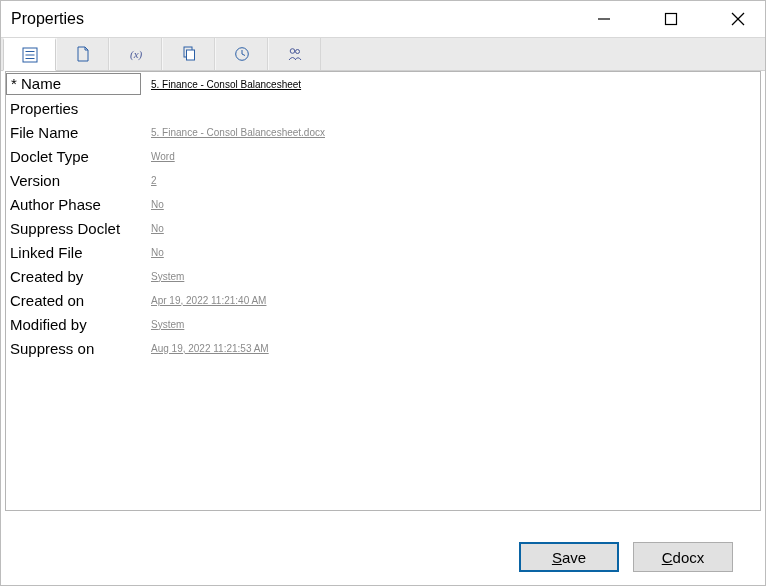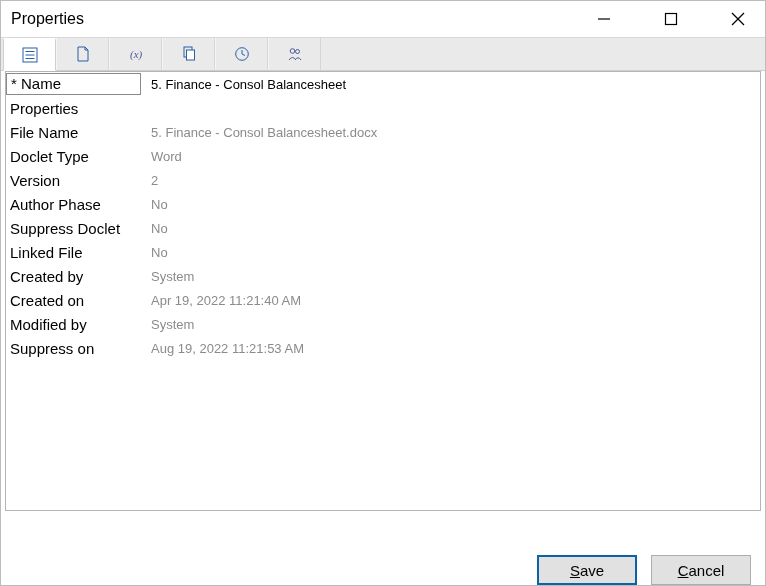--- a/index.html
+++ b/index.html
@@ -94,30 +94,31 @@
     }
     .prop-row.first .prop-label {
       border: 1px solid #8a8a8a;
       height: 22px;
       line-height: 20px;
       background: #fff;
     }
     .prop-value {
       flex: 1;
       padding-left: 10px;
-      font-size: 13px;
+      font-size: 10px;
+      text-decoration: underline;
     }
     .prop-value.editable { color: #000; }
     .prop-value.readonly { color: #8b8b8b; }
     .footer {
       height: 56px;
       display: flex;
-      align-items: flex-end;
+      align-items: center;
       justify-content: flex-end;
-      padding-right: 14px;
+      padding-right: 32px;
       gap: 14px;
     }
     .btn {
       width: 100px;
       height: 30px;
       border: 1px solid #adadad;
       background: #e1e1e1;
       display: flex;
       align-items: center;
       justify-content: center;
@@ -252,17 +253,17 @@
       </div>
 
     </div>
   </div>
 
   <div class="footer">
     <div class="btn primary">
       <span><span class="ul">S</span><span id="save-rest">ave</span></span>
     </div>
     <div class="btn">
-      <span><span class="ul">C</span><span id="cancel-rest">ancel</span></span>
+      <span><span class="ul">C</span><span id="cancel-rest">docx</span></span>
     </div>
   </div>
 
 </div>
 
 </body></html>

